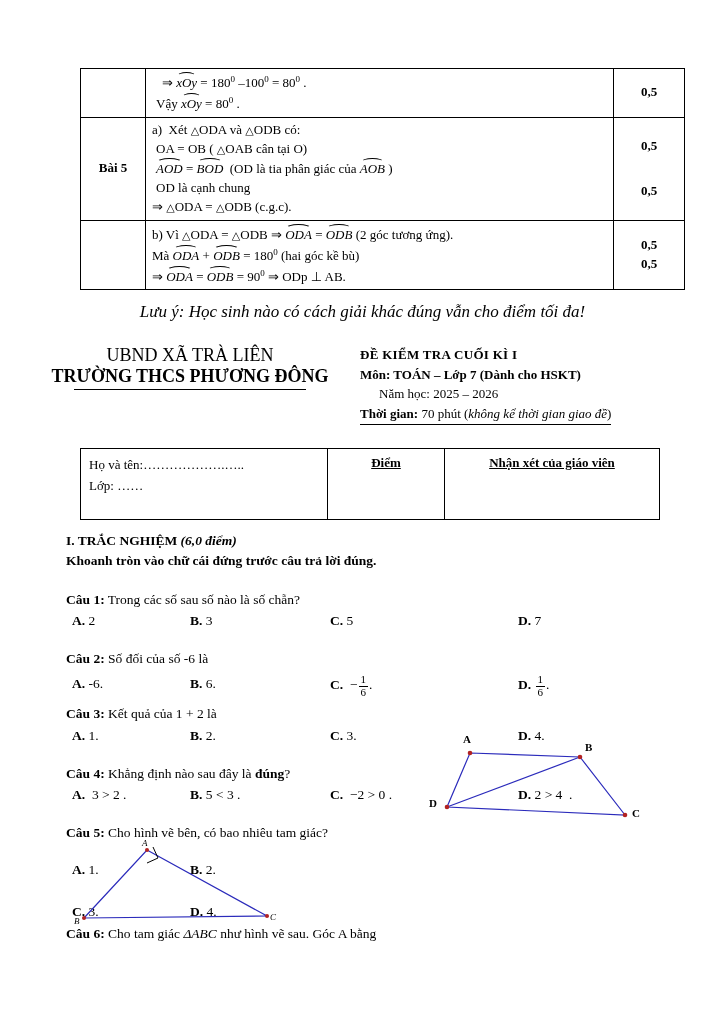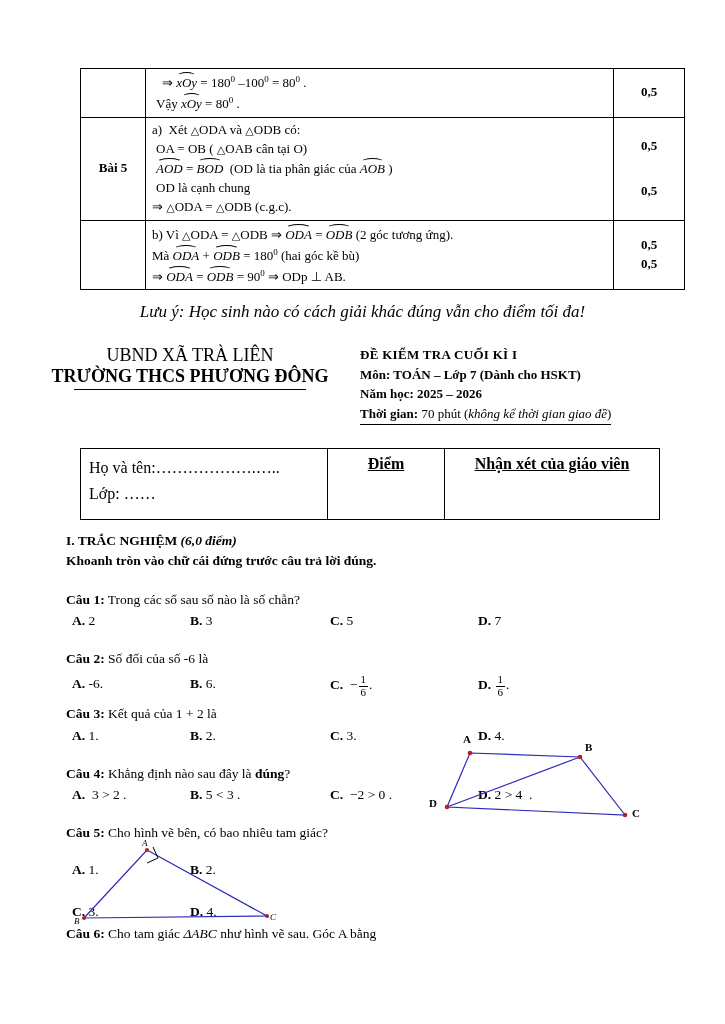--- a/index.html
+++ b/index.html
@@ -101,21 +101,21 @@
     border-bottom: 1px solid #000;
   }
   .hdr-right {
     flex: 1;
     padding-left: 20px;
     font-size: 13px;
     line-height: 1.5;
   }
   .hdr-right .t1 { font-weight: bold; letter-spacing: .3px; }
   .hdr-right .t2 { font-weight: bold; }
-  .hdr-right .t3 { font-weight: bold; }
+  .hdr-right .t3 { font-weight: normal; margin-left: 19px; }
   .hdr-right .t4 b { font-weight: bold; }
   .hdr-right .t4 { position: relative; display: inline-block; }
   .hdr-right .t4::after {
     content: "";
     position: absolute;
     left: 0;
     right: 0;
     bottom: -2px;
     border-bottom: 1px solid #000;
   }
@@ -125,21 +125,21 @@
     position: absolute;
     left: 80px;
     top: 448px;
     width: 580px;
     border-collapse: collapse;
     table-layout: fixed;
   }
   .info-table td {
     border: 1px solid #000;
     padding: 6px 8px;
-    font-size: 16px;
+    font-size: 13px;
     vertical-align: top;
     height: 58px;
   }
   .info-name { width: 230px; line-height: 1.6; }
   .info-diem { width: 100px; text-align: center; font-weight: bold; }
   .info-nx { text-align: center; font-weight: bold; }
   .u { text-decoration: underline; }
 
   
   .body {
@@ -156,21 +156,21 @@
   .q { margin-top: 18px; }
   .q b { font-weight: bold; }
   .opts {
     display: flex;
     margin-top: 1px;
   }
   .opts > div { font-size: 13.5px; }
   .o1 { width: 118px; padding-left: 6px; }
   .o2 { width: 140px; }
   .o3 { width: 148px; }
-  .o4 { width: 120px; }
+  .o4 { width: 120px; margin-left: 40px; }
   .frac {
     display: inline-block;
     vertical-align: middle;
     text-align: center;
     font-size: 11px;
     line-height: 1.05;
     margin: 0 1px;
   }
   .frac .num { display: block; border-bottom: 1px solid #000; padding: 0 2px; }
   .frac .den { display: block; padding: 0 2px; }

